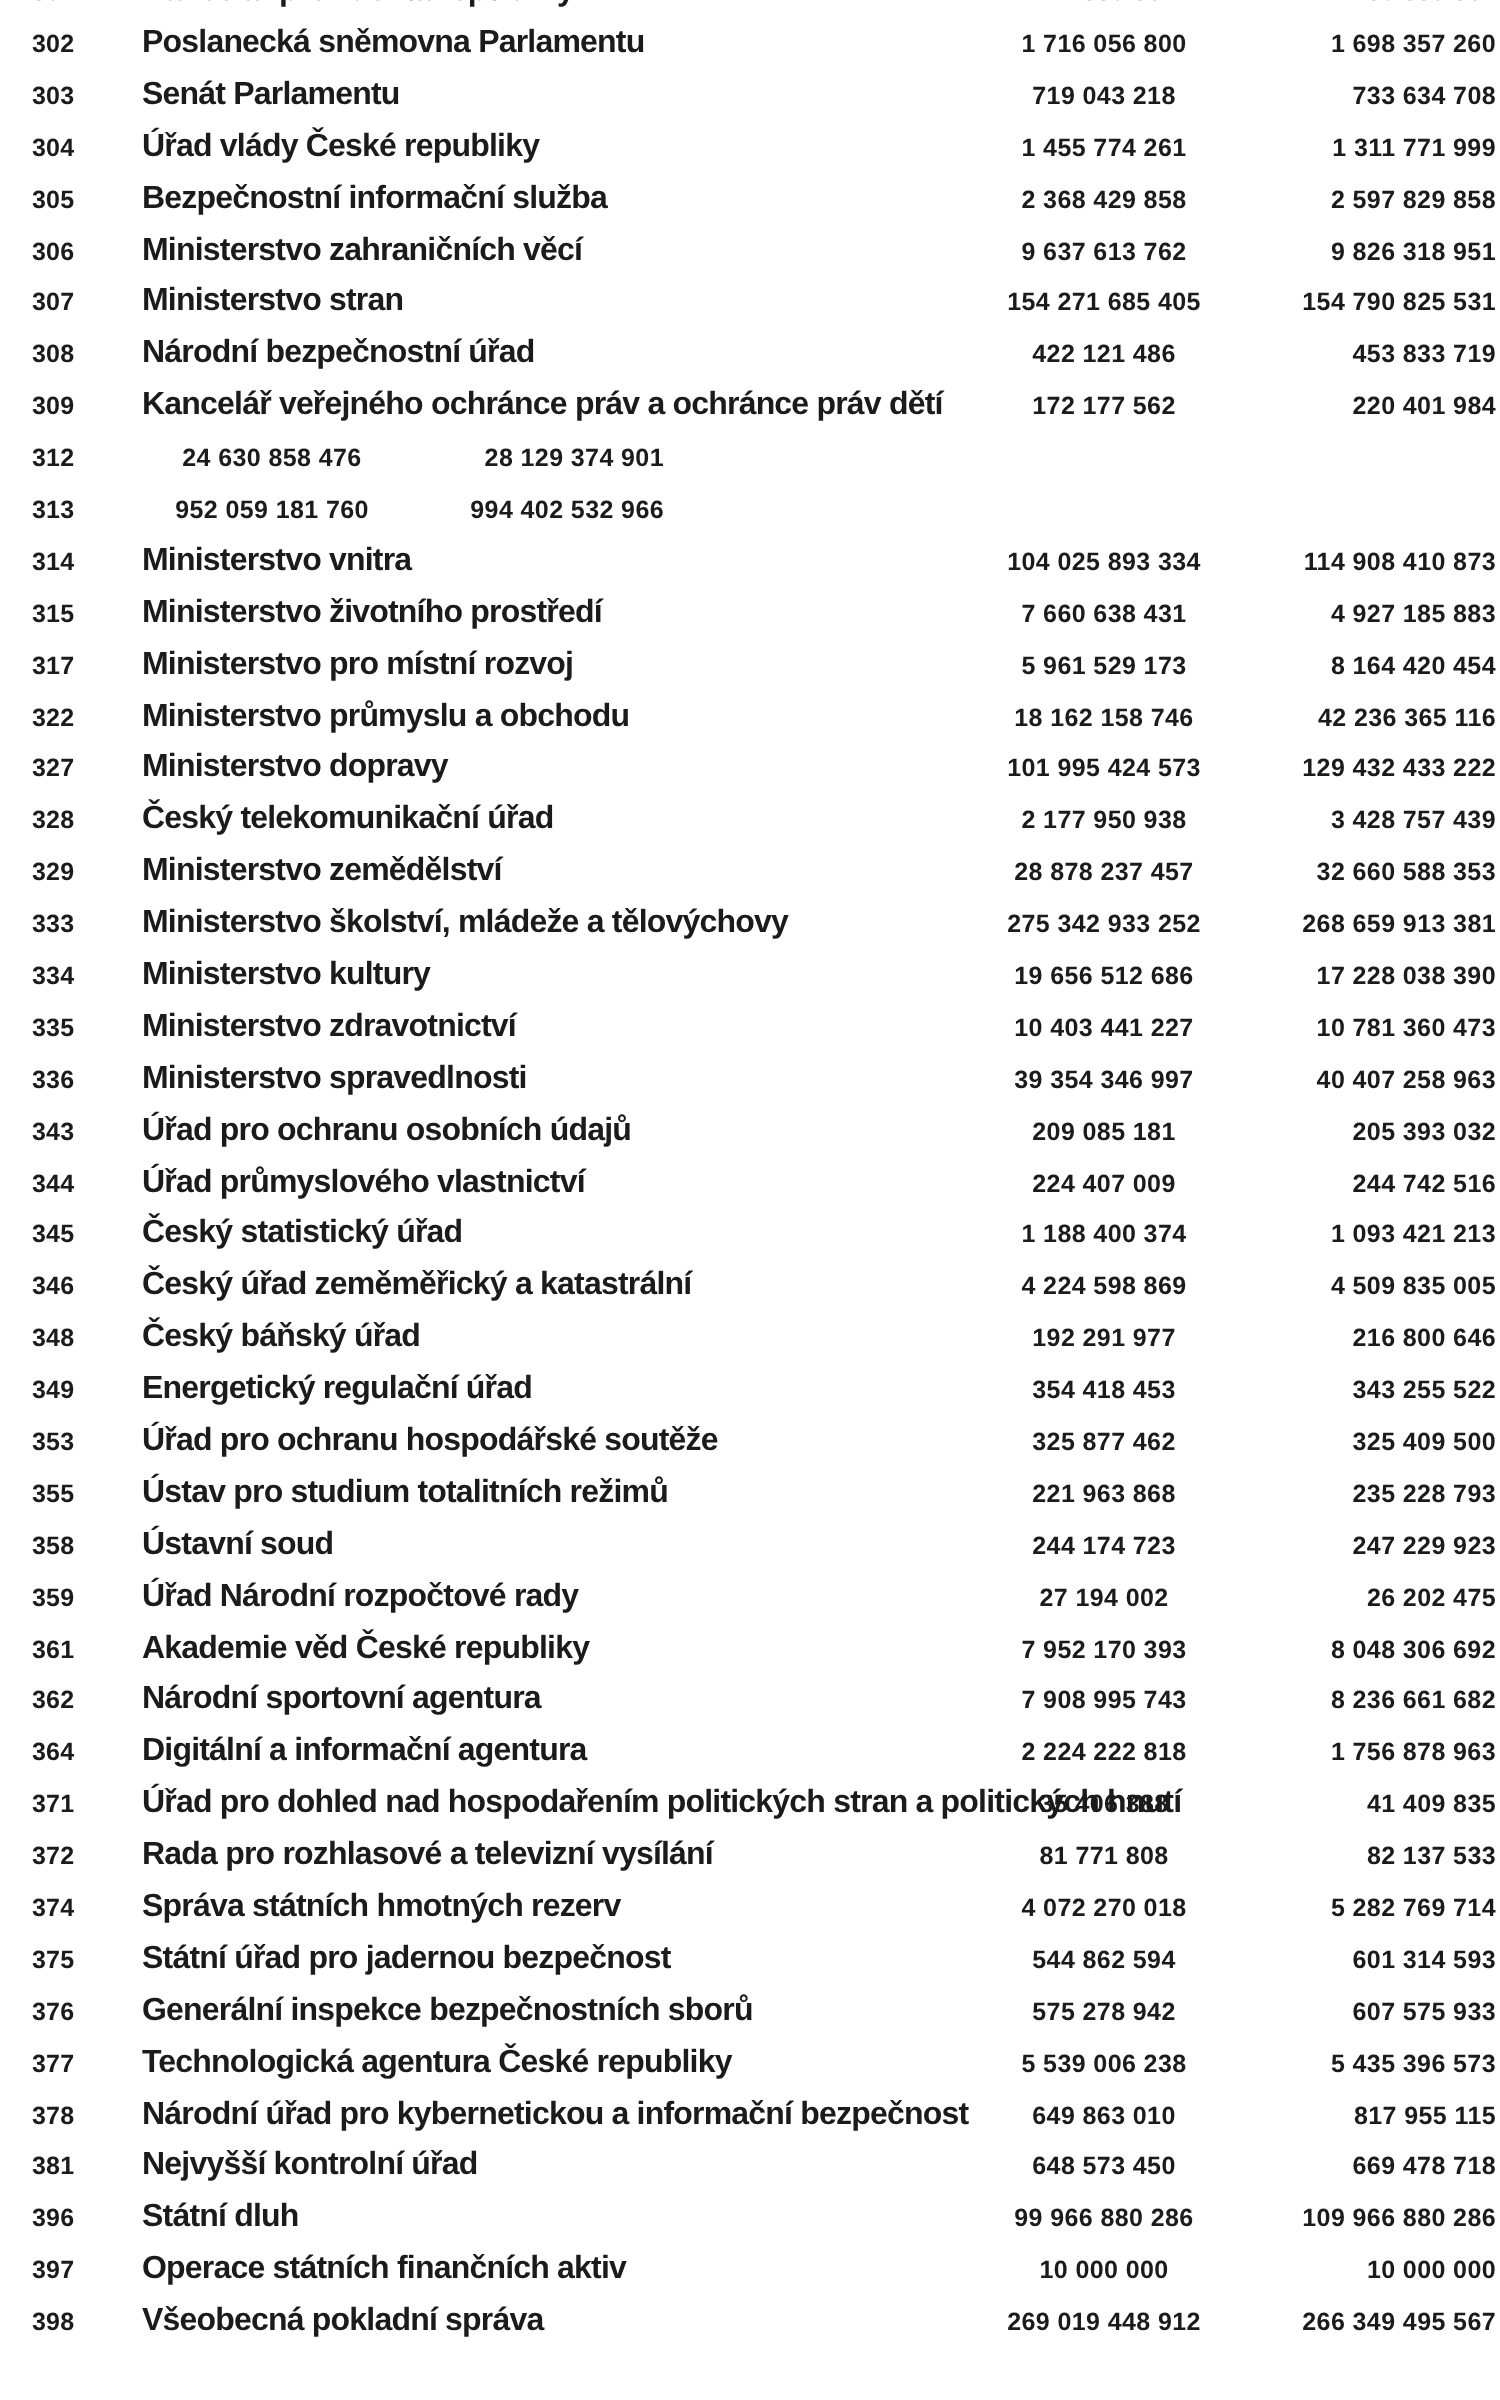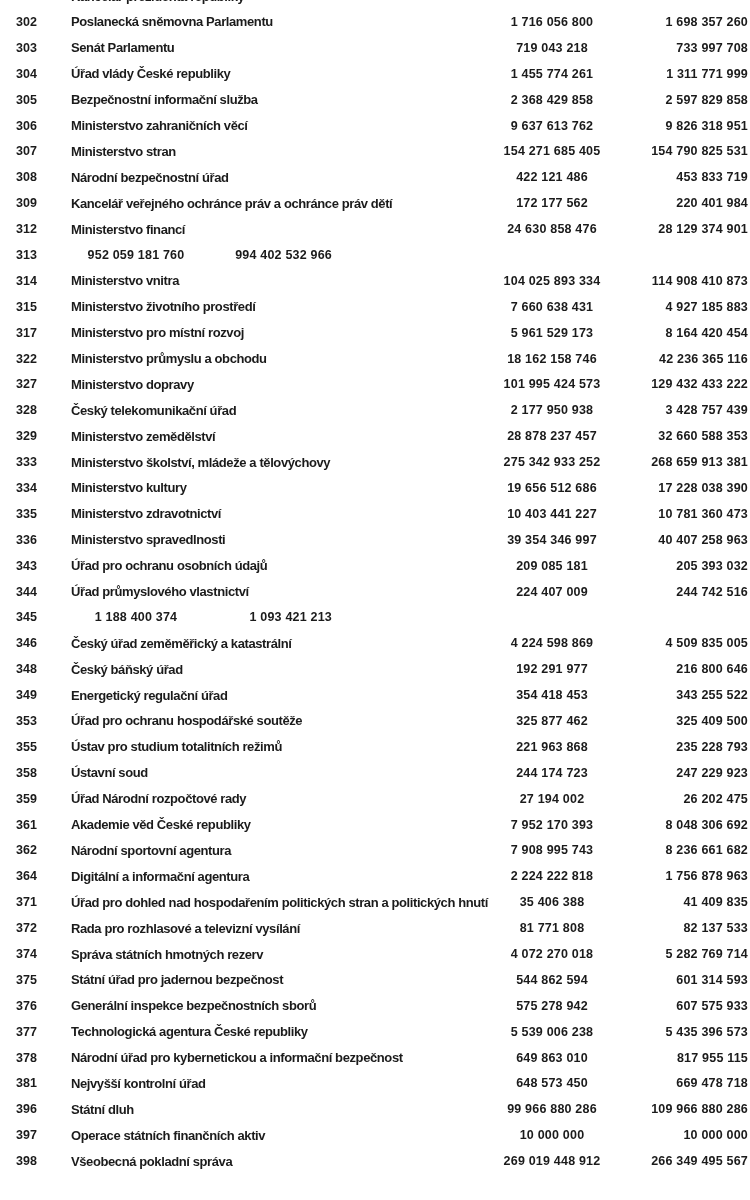--- a/index.html
+++ b/index.html
@@ -29,21 +29,21 @@
     width: 55px;
     padding-left: 16px;
     box-sizing: content-box;
     font-size: 12.5px;
     letter-spacing: 0.1px;
     white-space: nowrap;
   }
   .cell-name {
     flex: 1;
     min-width: 0;
-    font-size: 13px;
+    font-size: 16px;
     letter-spacing: -0.4px;
     white-space: nowrap;
     overflow: visible;
   }
   .cell-v1 {
     flex: none;
     width: 130px;
     text-align: center;
     font-size: 12.5px;
     letter-spacing: 0.2px;
@@ -75,21 +75,21 @@
       <div class="cell-num">302</div>
       <div class="cell-name">Poslanecká sněmovna Parlamentu</div>
       <div class="cell-v1">1 716 056 800</div>
       <div class="cell-v2">1 698 357 260</div>
     </div>
 
     <div class="row">
       <div class="cell-num">303</div>
       <div class="cell-name">Senát Parlamentu</div>
       <div class="cell-v1">719 043 218</div>
-      <div class="cell-v2">733 997 708</div>
+      <div class="cell-v2">733 634 708</div>
     </div>
 
     <div class="row">
       <div class="cell-num">304</div>
       <div class="cell-name">Úřad vlády České republiky</div>
       <div class="cell-v1">1 455 774 261</div>
       <div class="cell-v2">1 311 771 999</div>
     </div>
 
     <div class="row">
@@ -122,21 +122,20 @@
 
     <div class="row">
       <div class="cell-num">309</div>
       <div class="cell-name">Kancelář veřejného ochránce práv a ochránce práv dětí</div>
       <div class="cell-v1">172 177 562</div>
       <div class="cell-v2">220 401 984</div>
     </div>
 
     <div class="row">
       <div class="cell-num">312</div>
-      <div class="cell-name">Ministerstvo financí</div>
       <div class="cell-v1">24 630 858 476</div>
       <div class="cell-v2">28 129 374 901</div>
     </div>
 
     <div class="row">
       <div class="cell-num">313</div>
       <div class="cell-v1">952 059 181 760</div>
       <div class="cell-v2">994 402 532 966</div>
     </div>
 
@@ -227,20 +226,21 @@
 
     <div class="row">
       <div class="cell-num">344</div>
       <div class="cell-name">Úřad průmyslového vlastnictví</div>
       <div class="cell-v1">224 407 009</div>
       <div class="cell-v2">244 742 516</div>
     </div>
 
     <div class="row">
       <div class="cell-num">345</div>
+      <div class="cell-name">Český statistický úřad</div>
       <div class="cell-v1">1 188 400 374</div>
       <div class="cell-v2">1 093 421 213</div>
     </div>
 
     <div class="row">
       <div class="cell-num">346</div>
       <div class="cell-name">Český úřad zeměměřický a katastrální</div>
       <div class="cell-v1">4 224 598 869</div>
       <div class="cell-v2">4 509 835 005</div>
     </div>

